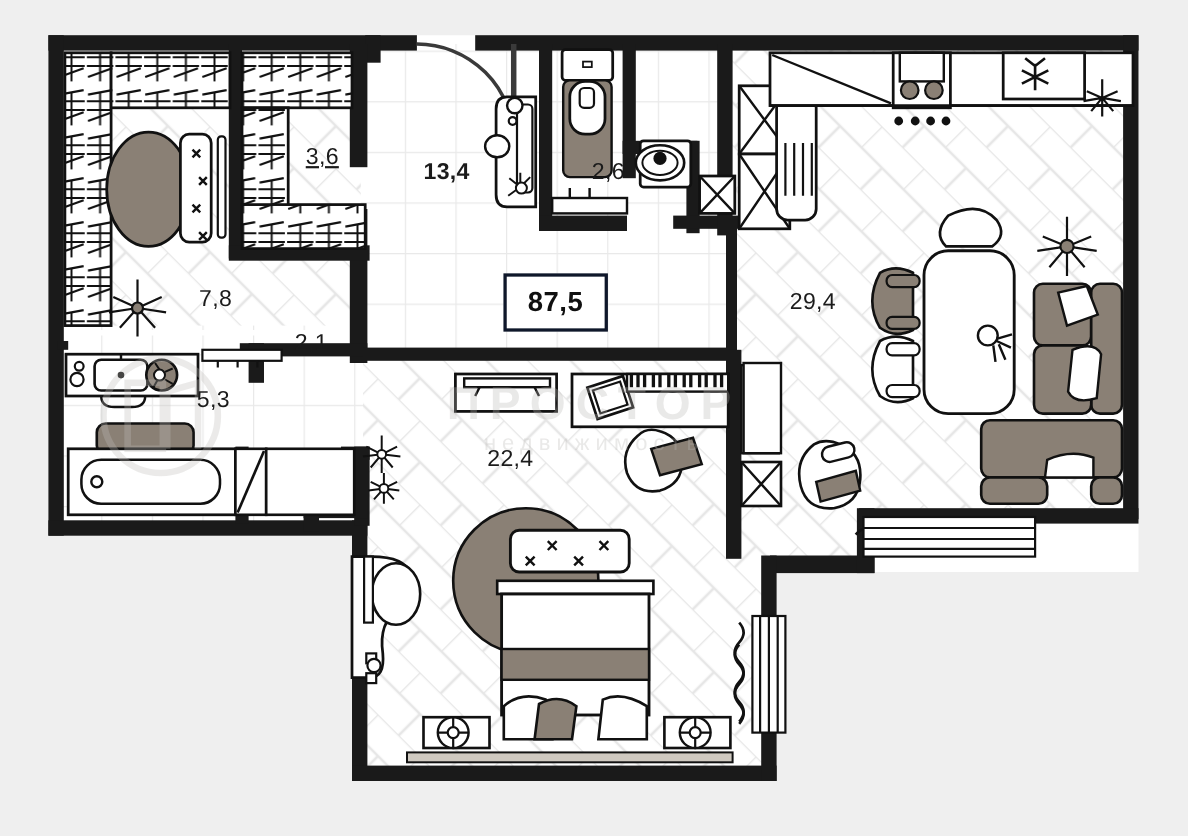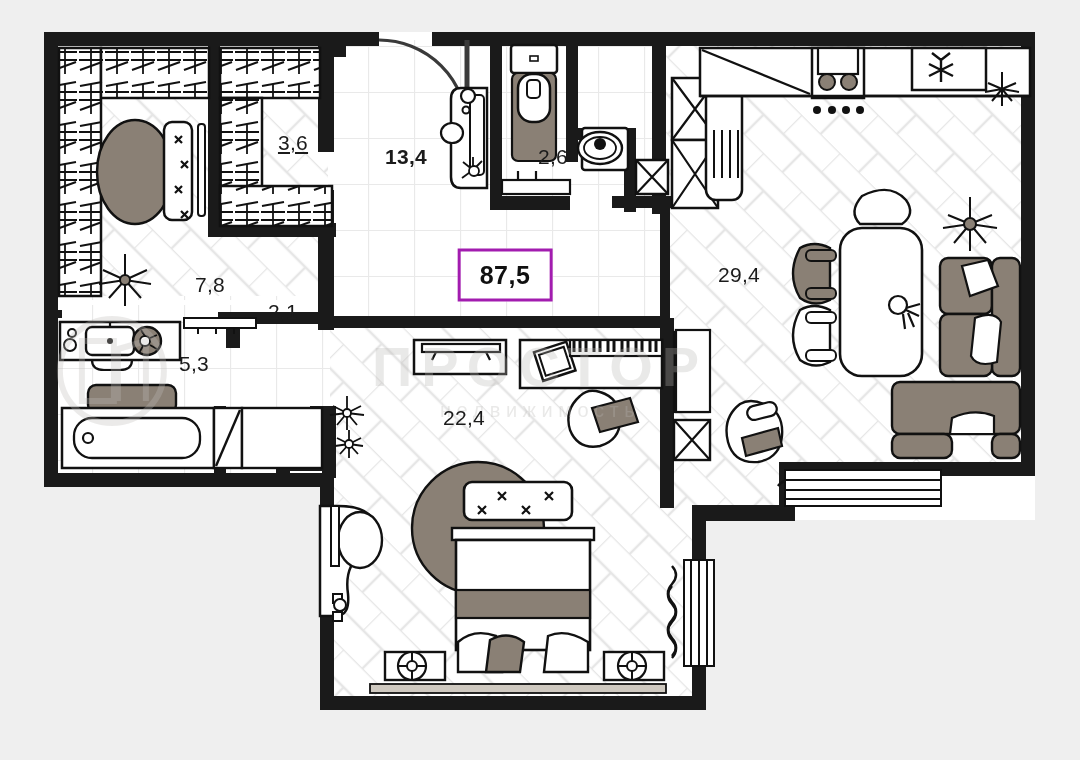--- a/index.html
+++ b/index.html
@@ -13,36 +13,36 @@
     font-size:21px;
     color:#1b1b1b;
     letter-spacing:.3px;
     white-space:nowrap;
     transform:translate(-50%,-50%);
     pointer-events:none;
   }
   .totalbox{
     position:absolute;
     transform:translate(-50%,-50%);
-    border:3px solid #a21caf;
+    border:3px solid #0f172a;
     background:#fff;
     padding:9px 19px;
     font-size:25px;
     font-weight:bold;
     color:#101010;
     letter-spacing:.5px;
   }
   .wm{
     position:absolute;
     transform:translate(-50%,-50%);
     pointer-events:none;
     opacity:.30;
   }
   .wm .wmtop{
-    font-size:56px;
+    font-size:42px;
     font-weight:bold;
     letter-spacing:9px;
     color:#b9b7b4;
     line-height:1;
   }
   .wm .wmbot{
     font-size:20px;
     letter-spacing:5.5px;
     color:#b9b7b4;
     line-height:1.5;
@@ -439,21 +439,21 @@
   <div class="wm" style="left:540px;top:382px;">
     <svg width="420" height="120" viewBox="0 0 420 120" style="position:absolute;left:-330px;top:-26px;">
       <circle cx="70" cy="58" r="52" fill="none" stroke="#bfbdba" stroke-width="6"></circle>
       <rect x="40" y="28" width="32" height="60" fill="none" stroke="#bfbdba" stroke-width="6"></rect>
       <path d="M76 88 V36 L104 28 V88" fill="none" stroke="#bfbdba" stroke-width="6"></path>
     </svg>
     <div class="wmtop">ПРОСТОР</div>
     <div class="wmbot">недвижимость</div>
   </div>
 
-  <div class="arealabel" style="left:210px;top:272px;margin-top:13px;">7,8</div>
+  <div class="arealabel" style="left:196px;top:272px;">7,8</div>
   <div class="arealabel" style="left:293px;top:143px;text-decoration:underline;">3,6</div>
   <div class="arealabel" style="left:406px;top:157px;font-weight:bold;">13,4</div>
   <div class="arealabel" style="left:553px;top:157px;">2,6</div>
   <div class="arealabel" style="left:283px;top:312px;">2,1</div>
   <div class="arealabel" style="left:194px;top:364px;">5,3</div>
   <div class="arealabel" style="left:739px;top:275px;">29,4</div>
   <div class="arealabel" style="left:464px;top:418px;">22,4</div>
 
   <div class="totalbox" style="left:505px;top:275px;">87,5</div>
 

